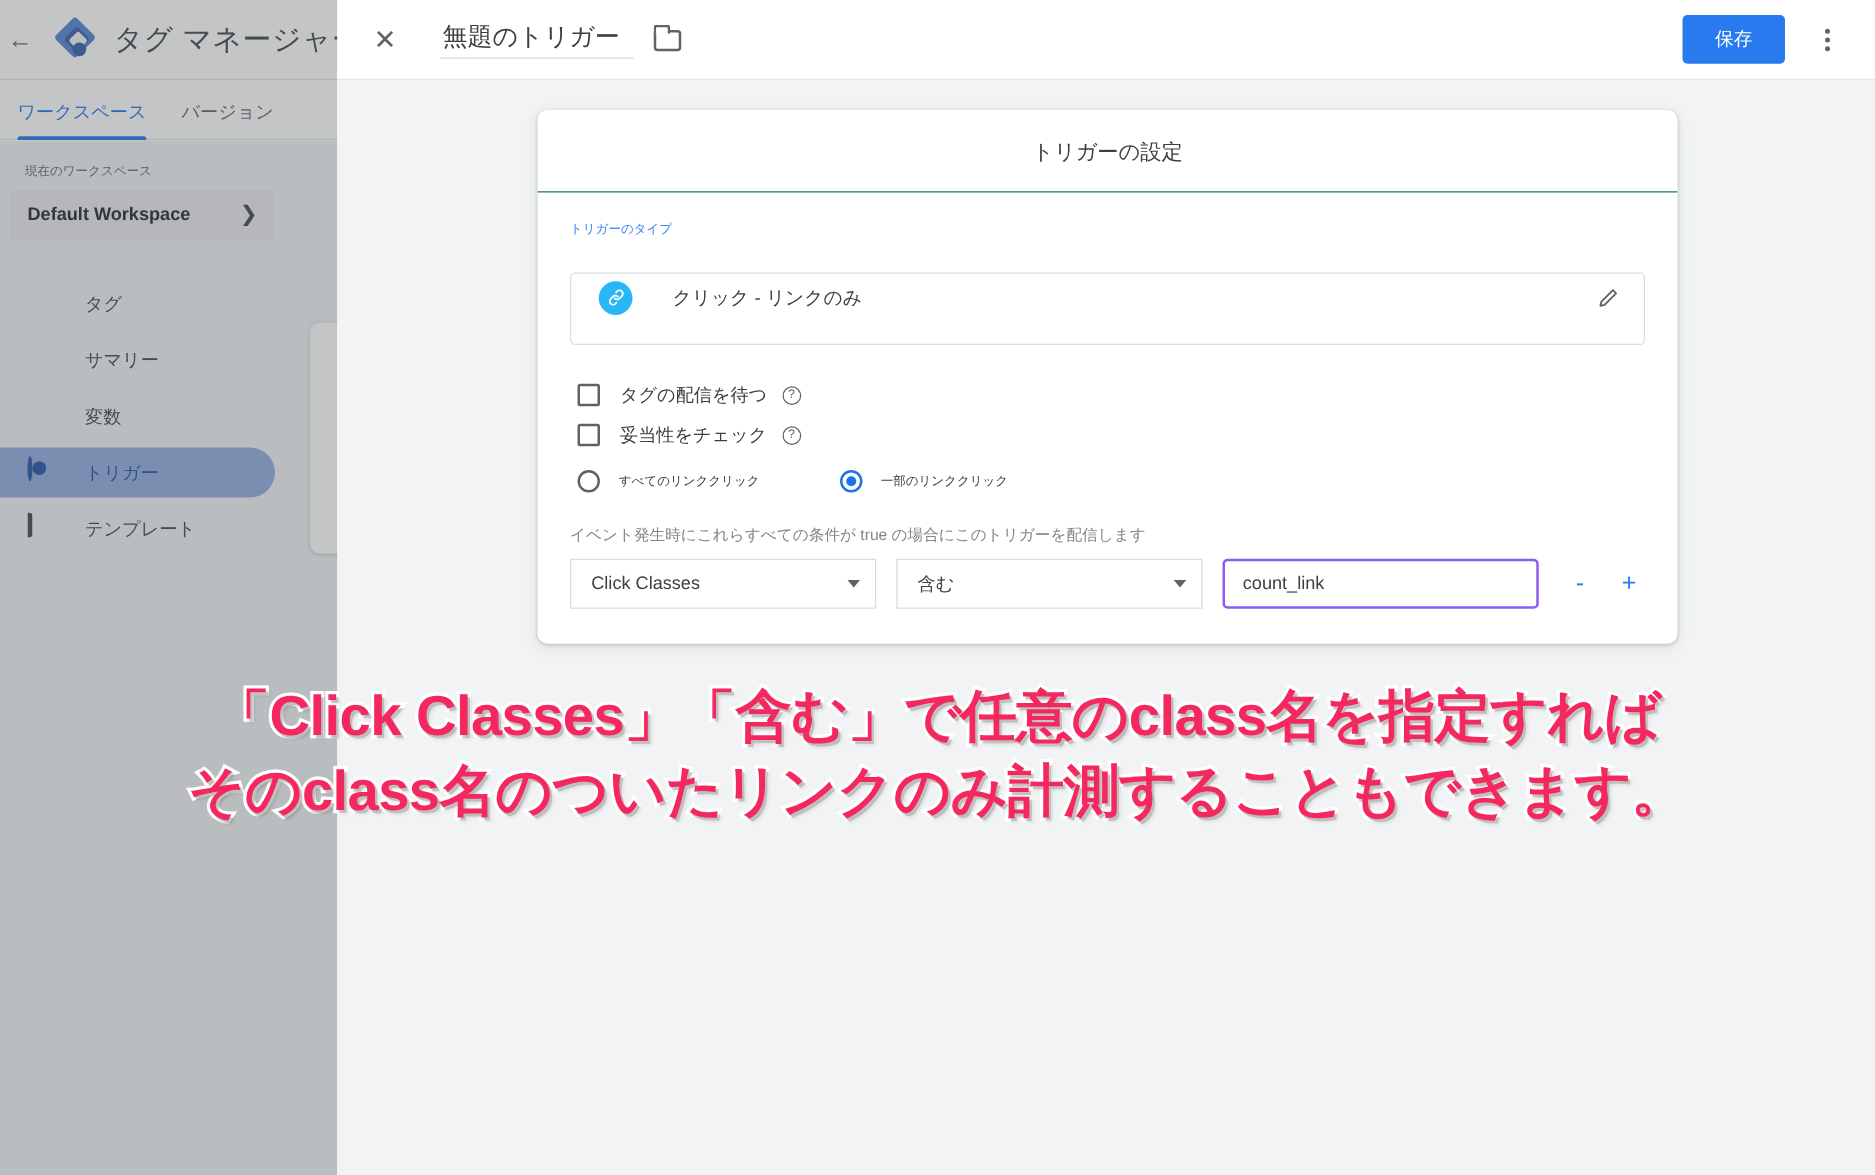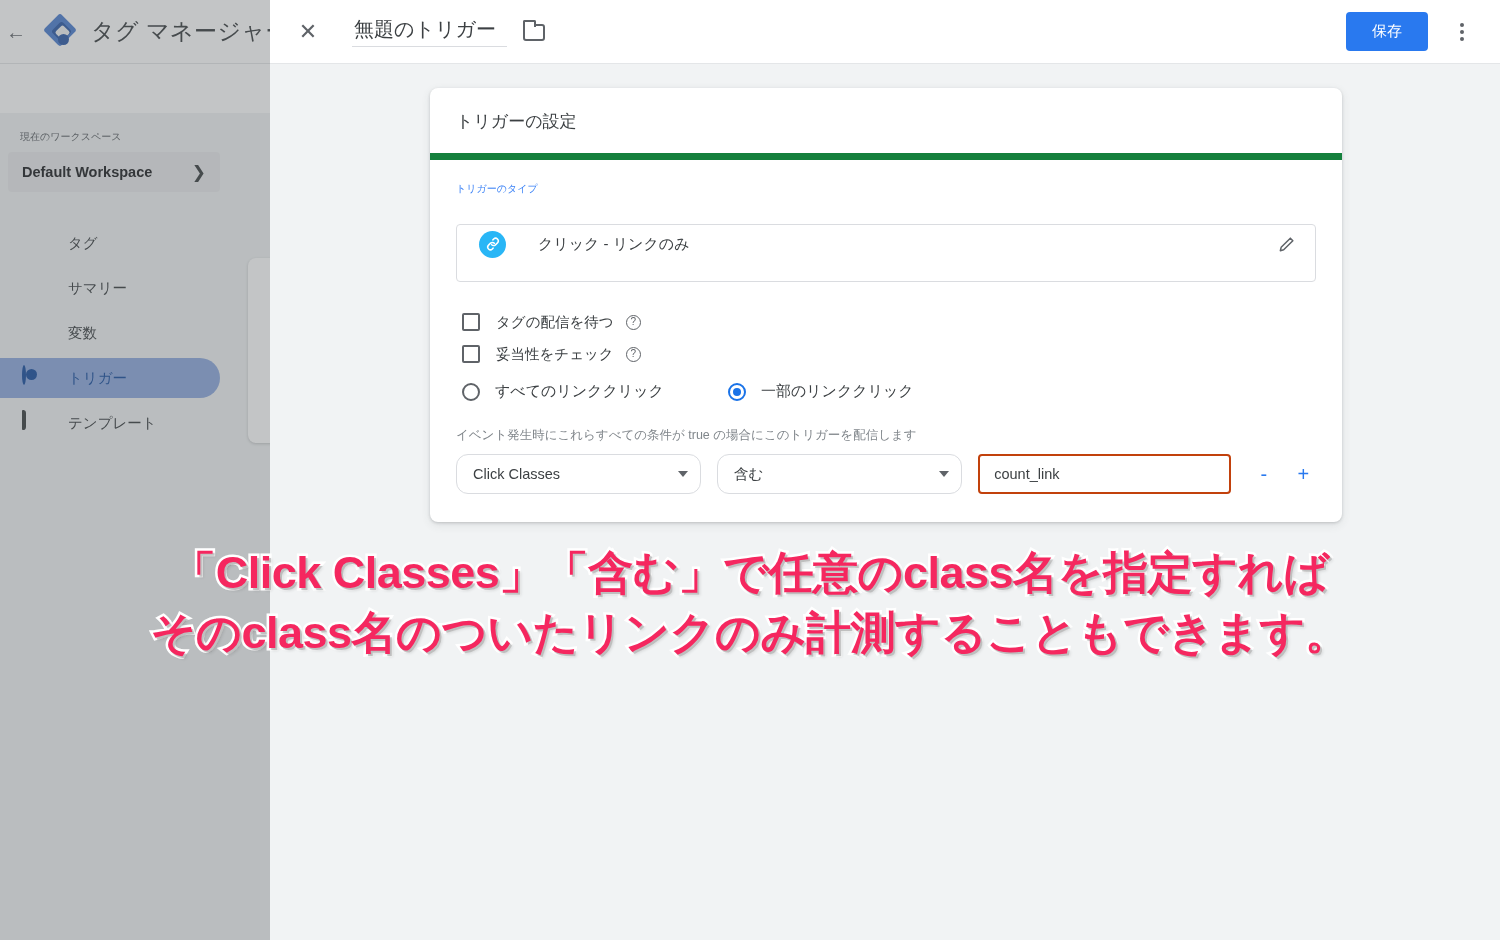--- a/index.html
+++ b/index.html
@@ -233,21 +233,22 @@
     left: 160px; top: 88px;
     width: 912px;
     background: #ffffff;
     border-radius: 8px;
     box-shadow: 0 1px 3px rgba(60,64,67,0.22), 0 3px 10px rgba(60,64,67,0.10);
     overflow: hidden;
   }
   .card-title {
     font-size: 17px; color: #3c4043;
     padding: 22px 26px 20px 26px;
-    border-bottom: 7px solid #15803d;
+    border-bottom: 1px solid #15803d;
+    text-align: center;
   }
   .card-body { padding: 22px 26px 28px 26px; }
 
   .field-label {
     font-size: 10px; color: #3b82f6;
     margin-bottom: 28px;
   }
   .type-box {
     border: 1px solid #dadce0;
     border-radius: 4px;
@@ -302,45 +303,45 @@
     margin-left: 6px;
     flex: 0 0 auto;
     position: relative;
   }
   .rbox.checked { border-color: #1a73e8; }
   .rbox.checked::after {
     content: ""; position: absolute;
     left: 3px; top: 3px; width: 8px; height: 8px;
     background: #1a73e8; border-radius: 50%;
   }
-  .radio-label { margin-left: 15px; font-size: 15px; color: #3c4043; }
+  .radio-label { margin-left: 15px; font-size: 10px; color: #3c4043; }
 
   .cond-desc { font-size: 12.5px; color: #80868b; margin-top: 26px; }
   .cond-row { display: flex; align-items: center; margin-top: 10px; }
   .sel {
     height: 40px;
     border: 1px solid #dadce0;
-    border-radius: 12px;
+    border-radius: 0;
     display: flex; align-items: center;
     padding: 0 12px 0 16px;
     font-size: 14.5px; color: #3c4043;
     background: #fff;
   }
   .sel .caret {
     margin-left: auto;
     width: 0; height: 0;
     border-left: 5px solid transparent;
     border-right: 5px solid transparent;
     border-top: 6px solid #5f6368;
   }
   .sel-1 { width: 250px; }
   .sel-2 { width: 250px; margin-left: 16px; font-family: Liberation Serif, serif; }
   .val-input {
     width: 258px; height: 40px; margin-left: 16px;
-    border: 2px solid #c2410c;
+    border: 2px solid #8b5cf6;
     border-radius: 4px;
     padding: 0 14px;
     font-size: 14.5px; color: #3c4043;
     outline: none;
     font-family: "Liberation Sans", "DejaVu Sans", sans-serif;
     background: #fff;
   }
   .minus-btn, .plus-btn {
     color: #2979ef;
     font-size: 20px;
@@ -382,20 +383,24 @@
       <div class="topbar-div"></div>
       <div class="gtm-logo">
         <div class="d1"></div>
           <div class="d2"></div>
           <div class="d3"></div>
           <div class="dot"></div>
       </div>
       <div class="brand-name">タグ マネージャー</div>
     </div>
 
+    <div class="bg-tabs">
+      <div class="bg-tab active">ワークスペース</div>
+      <div class="bg-tab">バージョン</div>
+    </div>
 
     <div class="bg-body">
       <div class="ws-label">現在のワークスペース</div>
       <div class="ws-select">
         <span class="name">Default Workspace</span>
         <span class="chev">❯</span>
       </div>
 
       <div class="nav-list">
         <div class="nav-item">

